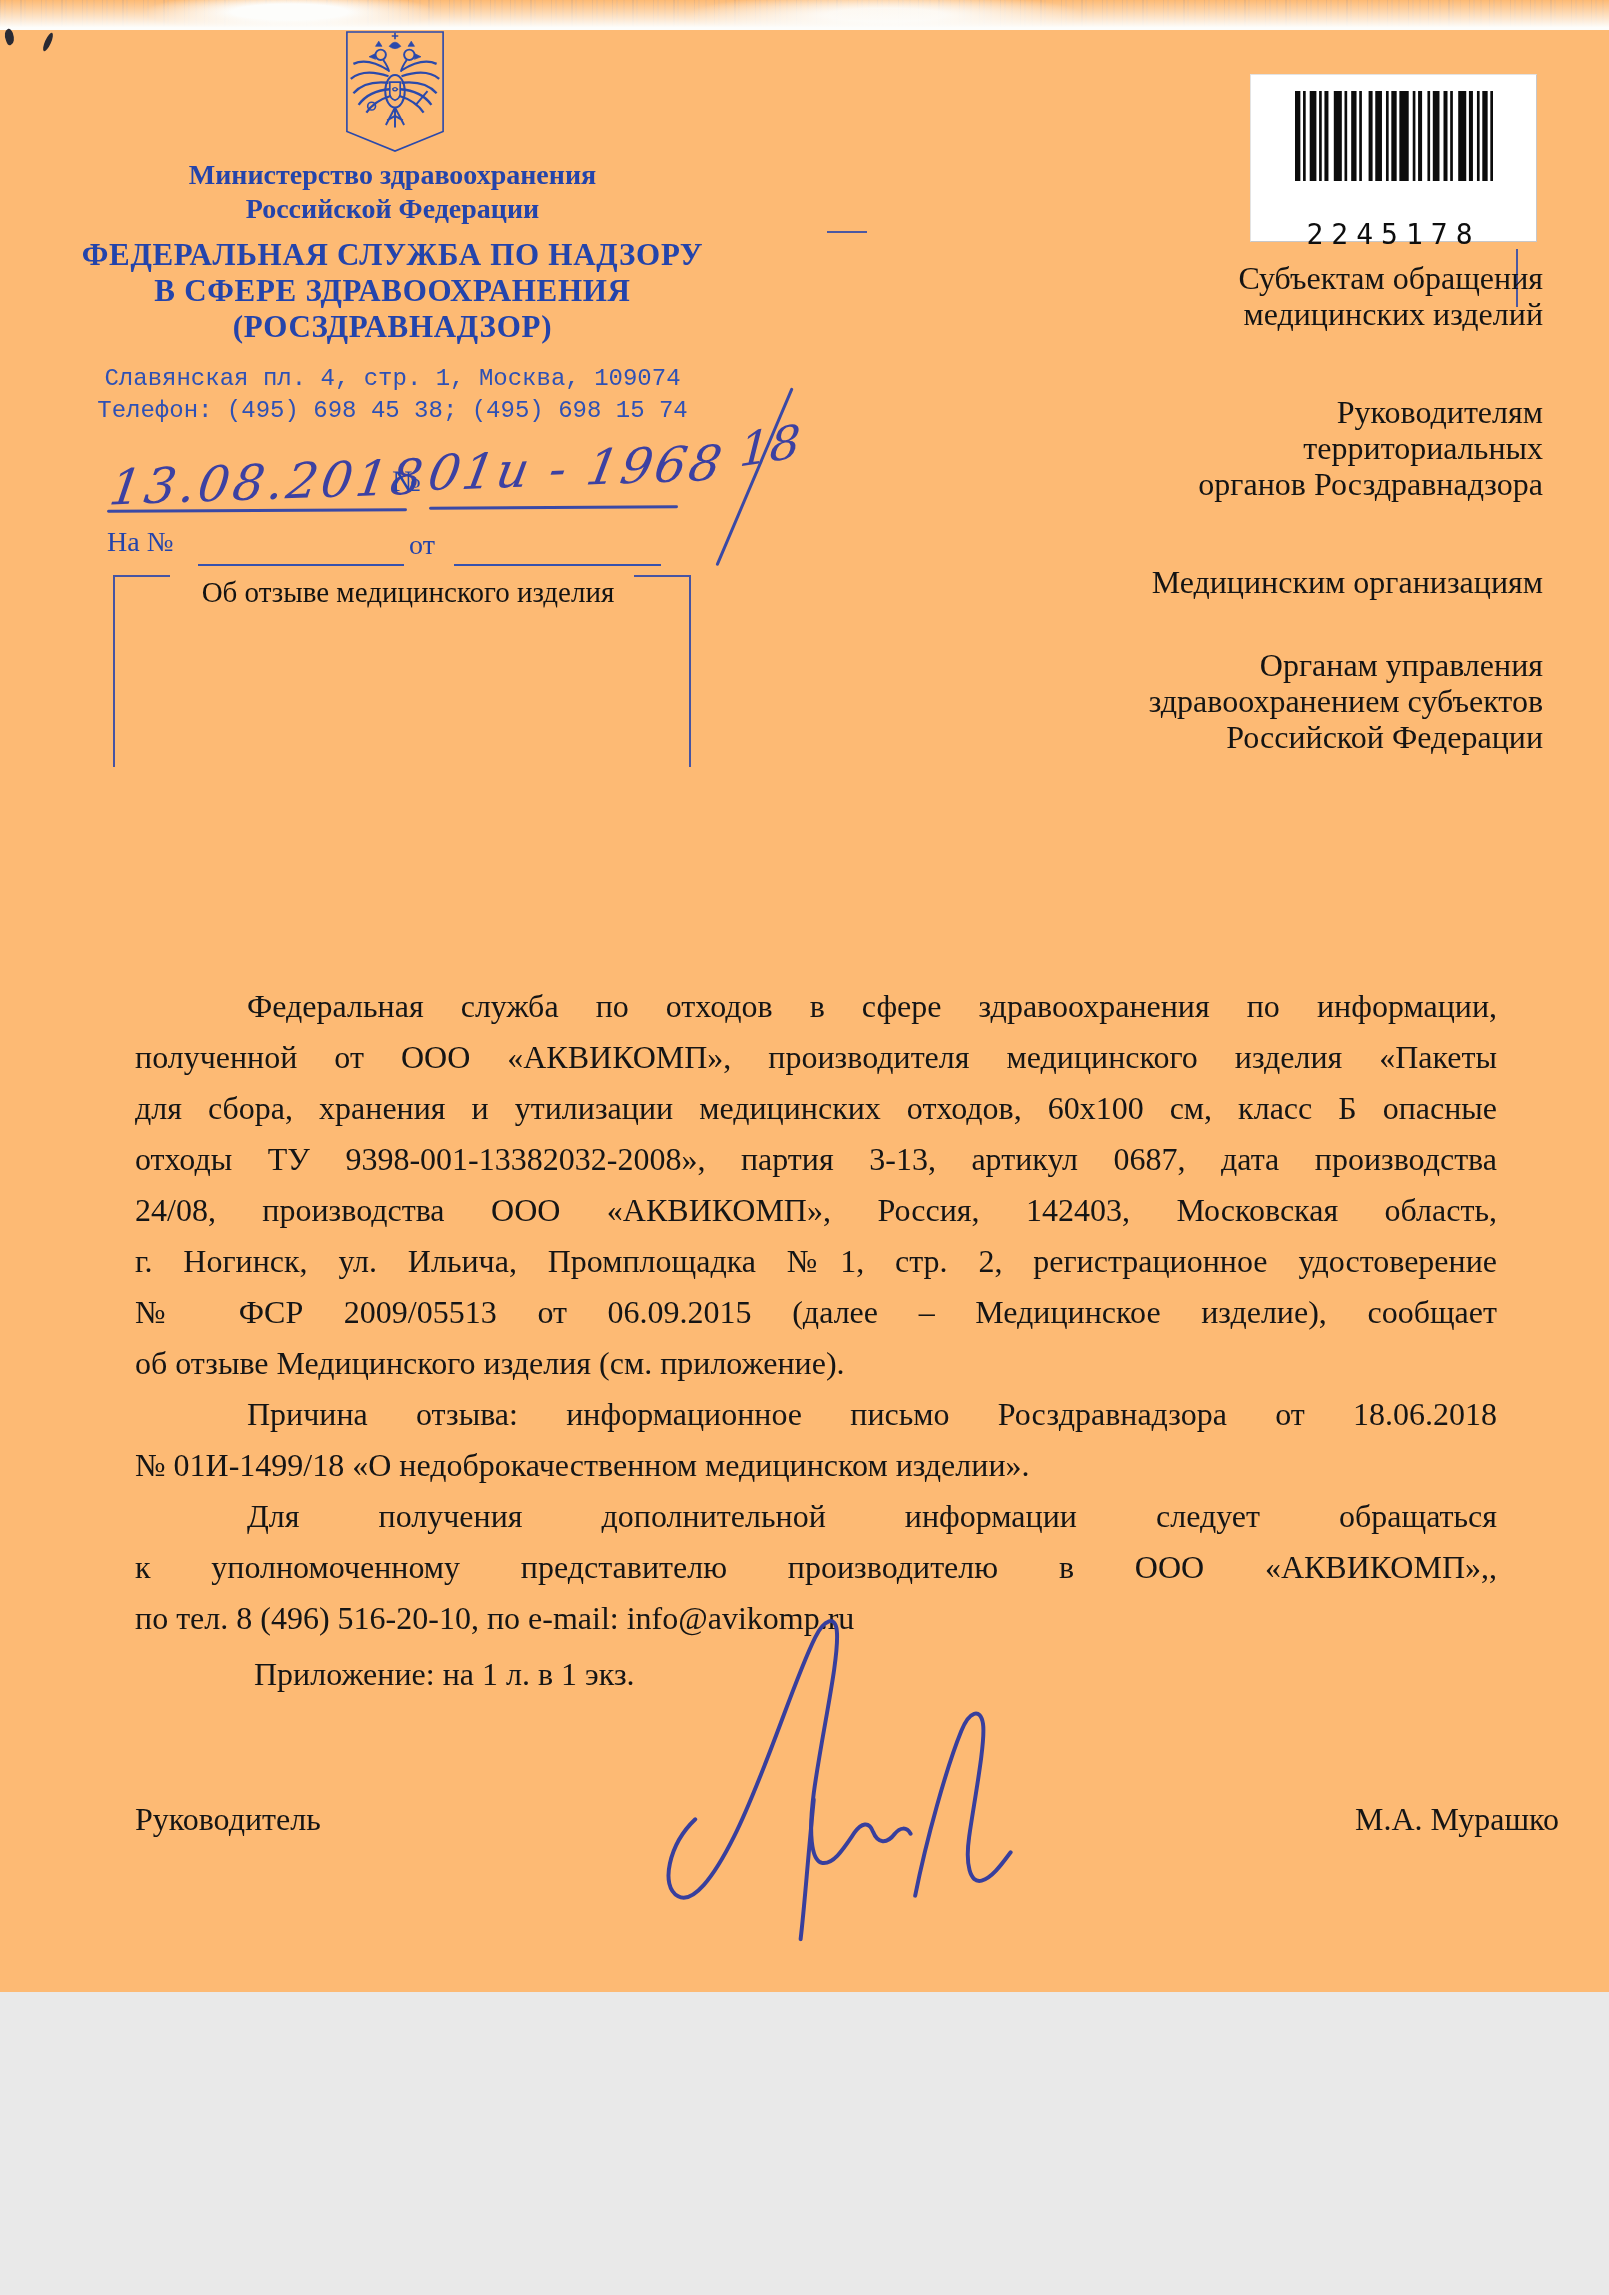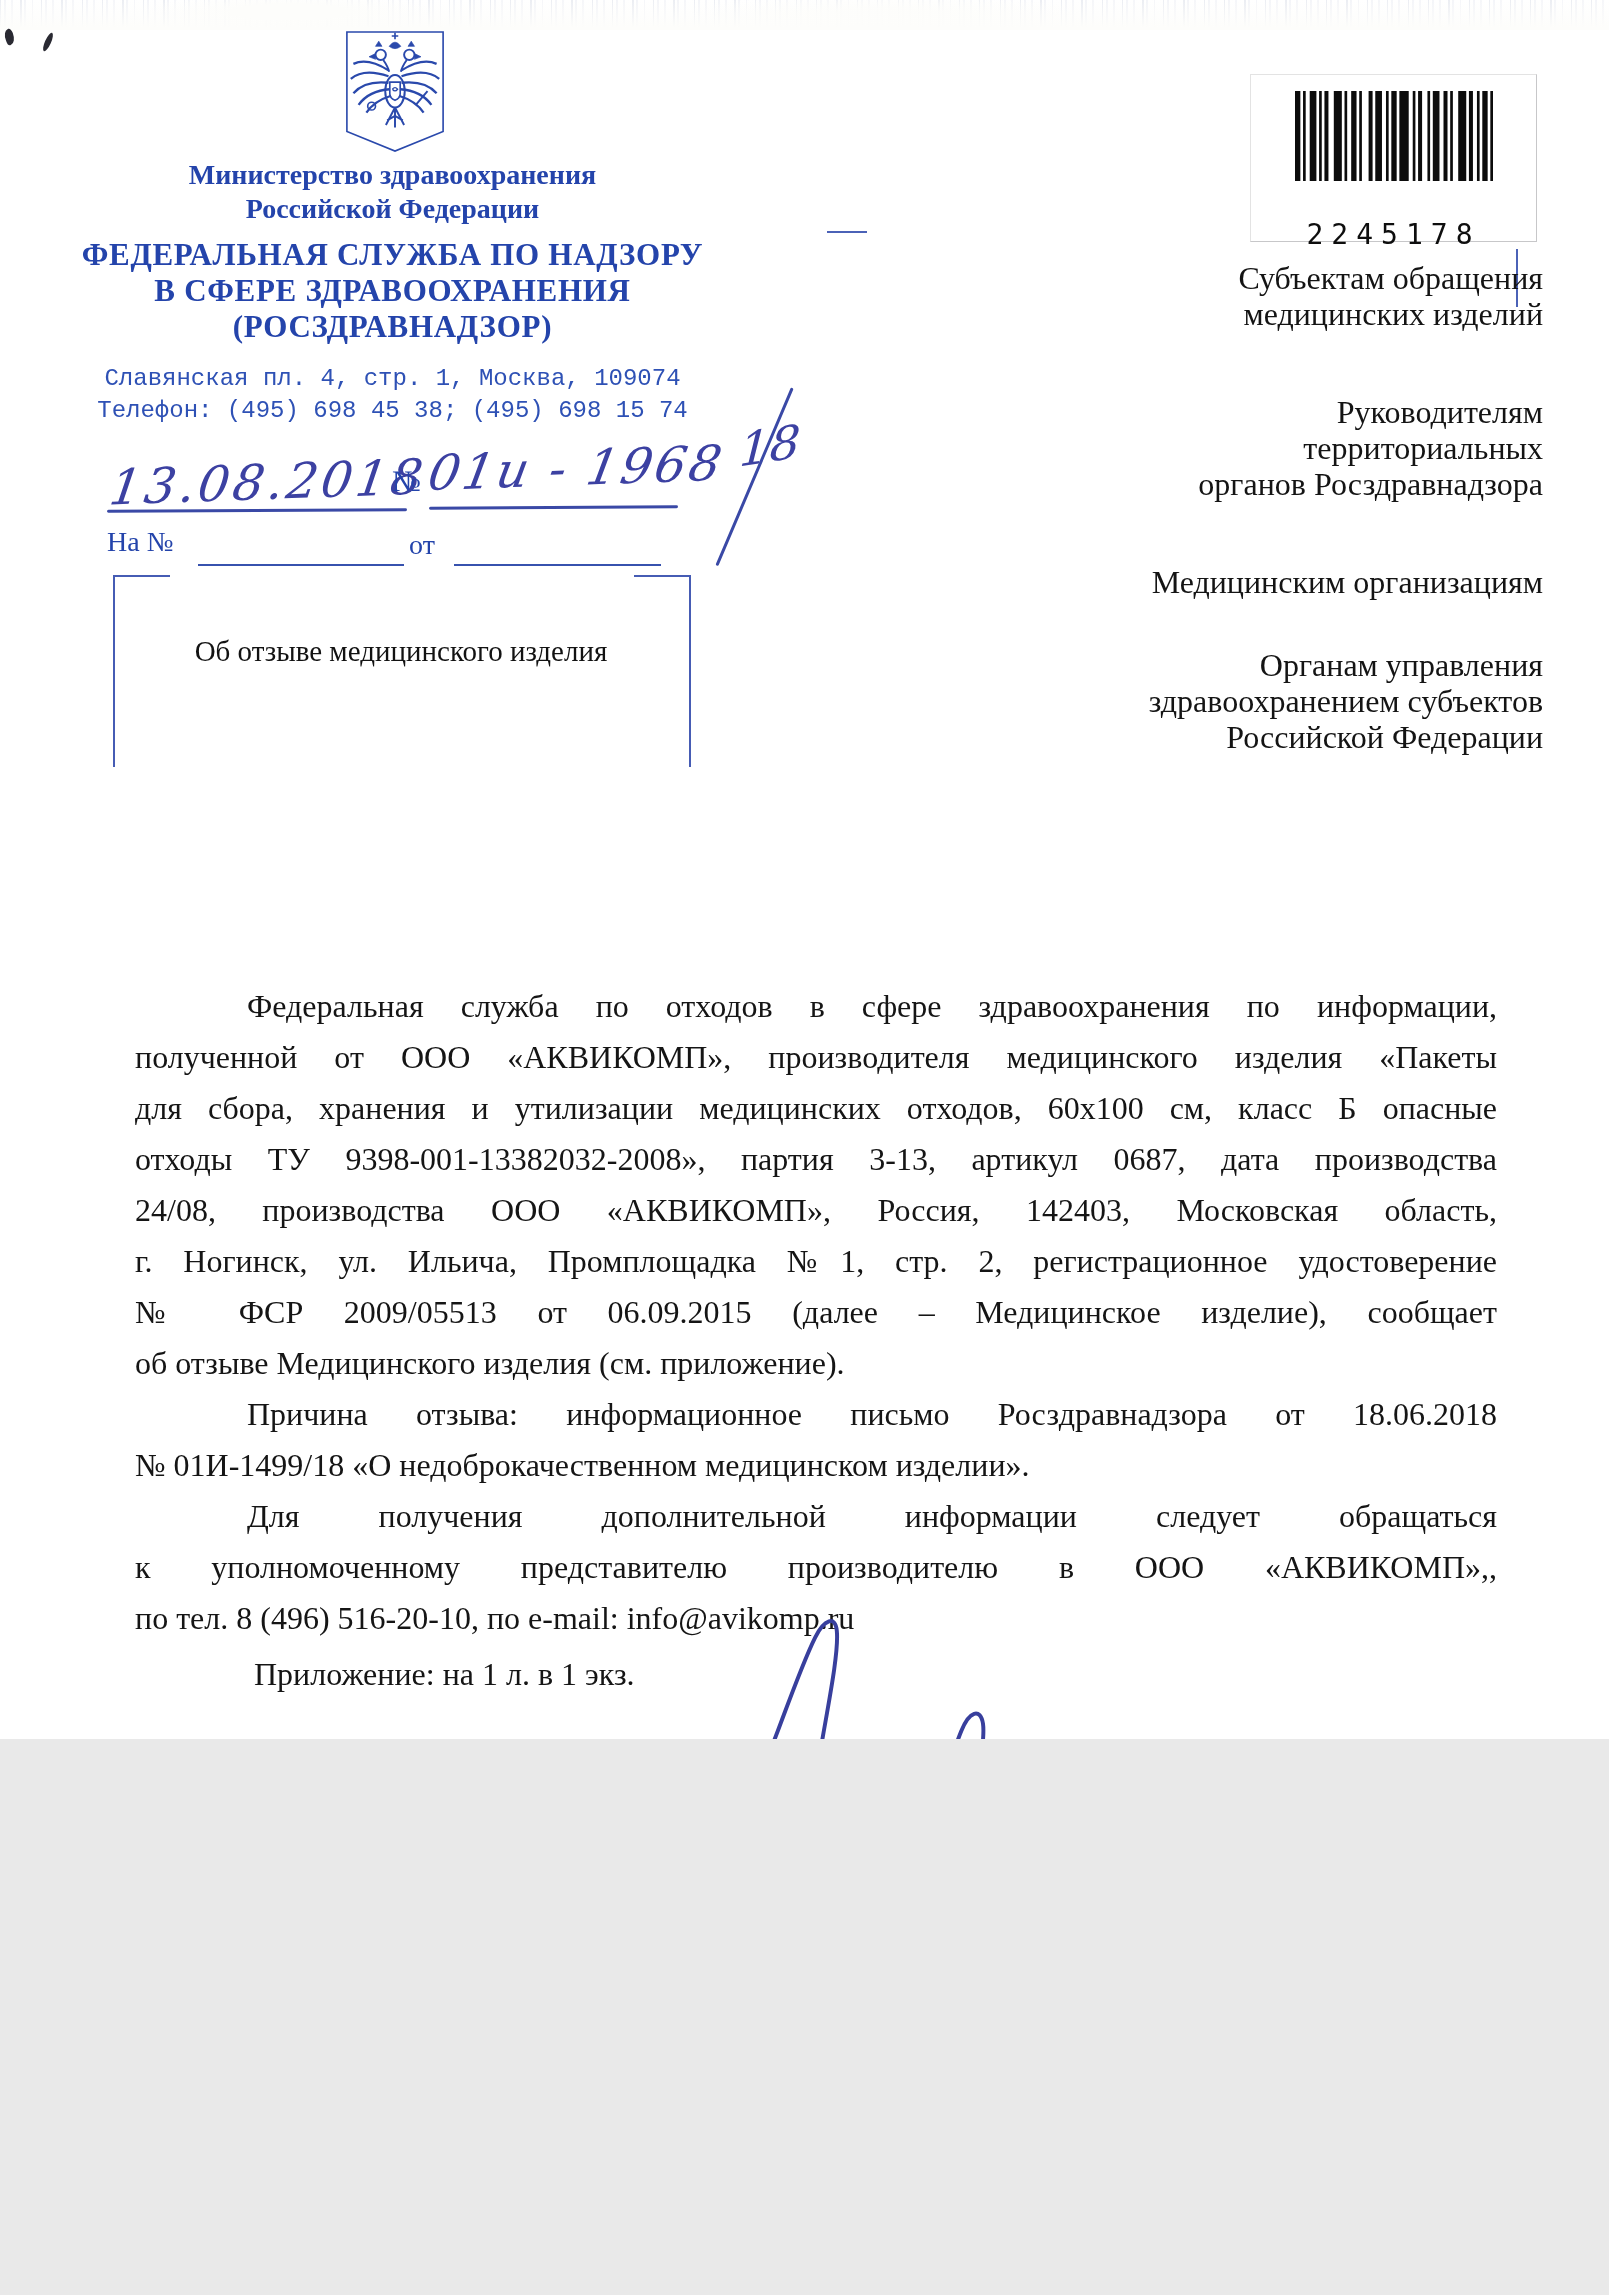--- a/index.html
+++ b/index.html
@@ -1,18 +1,18 @@
 <!DOCTYPE html>
 <html style="font-size:10.5px"><head>
 <meta charset="utf-8">
 <style>
   html,body{margin:0;padding:0;background:#e9e9e9;}
   .page{
-    position:relative;width:1610px;height:1739px;overflow:hidden;
-    background:#ffffff;
+    position:relative;width:1610px;height:1992px;overflow:hidden;
+    background:#fdba74;
     font-family:"Liberation Serif","DejaVu Serif",serif;
     color:#181818;
   }
   
   .noise{
     position:absolute;left:0;top:0;width:1610px;height:28px;opacity:.75;
     background:repeating-linear-gradient(90deg,
       rgba(110,125,165,.18) 0 1.3px, rgba(255,255,255,0) 1.3px 4px,
       rgba(150,160,195,.14) 4px 6px, rgba(255,255,255,0) 6px 11.2px,
       rgba(130,140,180,.10) 11.2px 13px, rgba(255,255,255,0) 13px 20.4px);
@@ -51,21 +51,21 @@
   .blue-print{position:absolute;color:#2444ab;font-size:28px;}
   .na{left:107px;top:526px;}
   .ot{left:409px;top:529px;}
   .blue-rule{position:absolute;background:#3752ae;height:2px;}
   .r1{left:198px;top:564px;width:206px;}
   .r2{left:454px;top:564px;width:207px;}
   
   .blk{position:absolute;width:55px;height:190px;border:0 solid rgba(44,70,170,.88);}
   .blk-l{left:113px;top:575px;border-top-width:2px;border-left-width:2px;}
   .blk-r{left:634px;top:575px;border-top-width:2px;border-right-width:2px;}
-  .subject{position:absolute;left:113px;top:635px;width:576px;text-align:center;font-size:29px;color:#121212;}
+  .subject{position:absolute;left:113px;top:576px;width:576px;text-align:center;font-size:29px;color:#121212;padding-left:7px;}
   
   .bclabel{
     position:absolute;left:1250px;top:74px;width:285px;height:166px;background:#ffffff;
     border:0.7px solid #e3e3e3;border-right:1.3px solid #c7c7c9;border-bottom:1.3px solid #c7c7c9;
   }
   .bcbars{position:absolute;left:44px;top:16px;width:198px;height:90px;}
   .bcnum{
     position:absolute;left:0;right:0;top:111px;text-align:center;color:#0e0e0e;
     font-family:"DejaVu Sans Mono","Liberation Mono",monospace;font-size:28px;letter-spacing:8px;margin-top:32px;
   }

